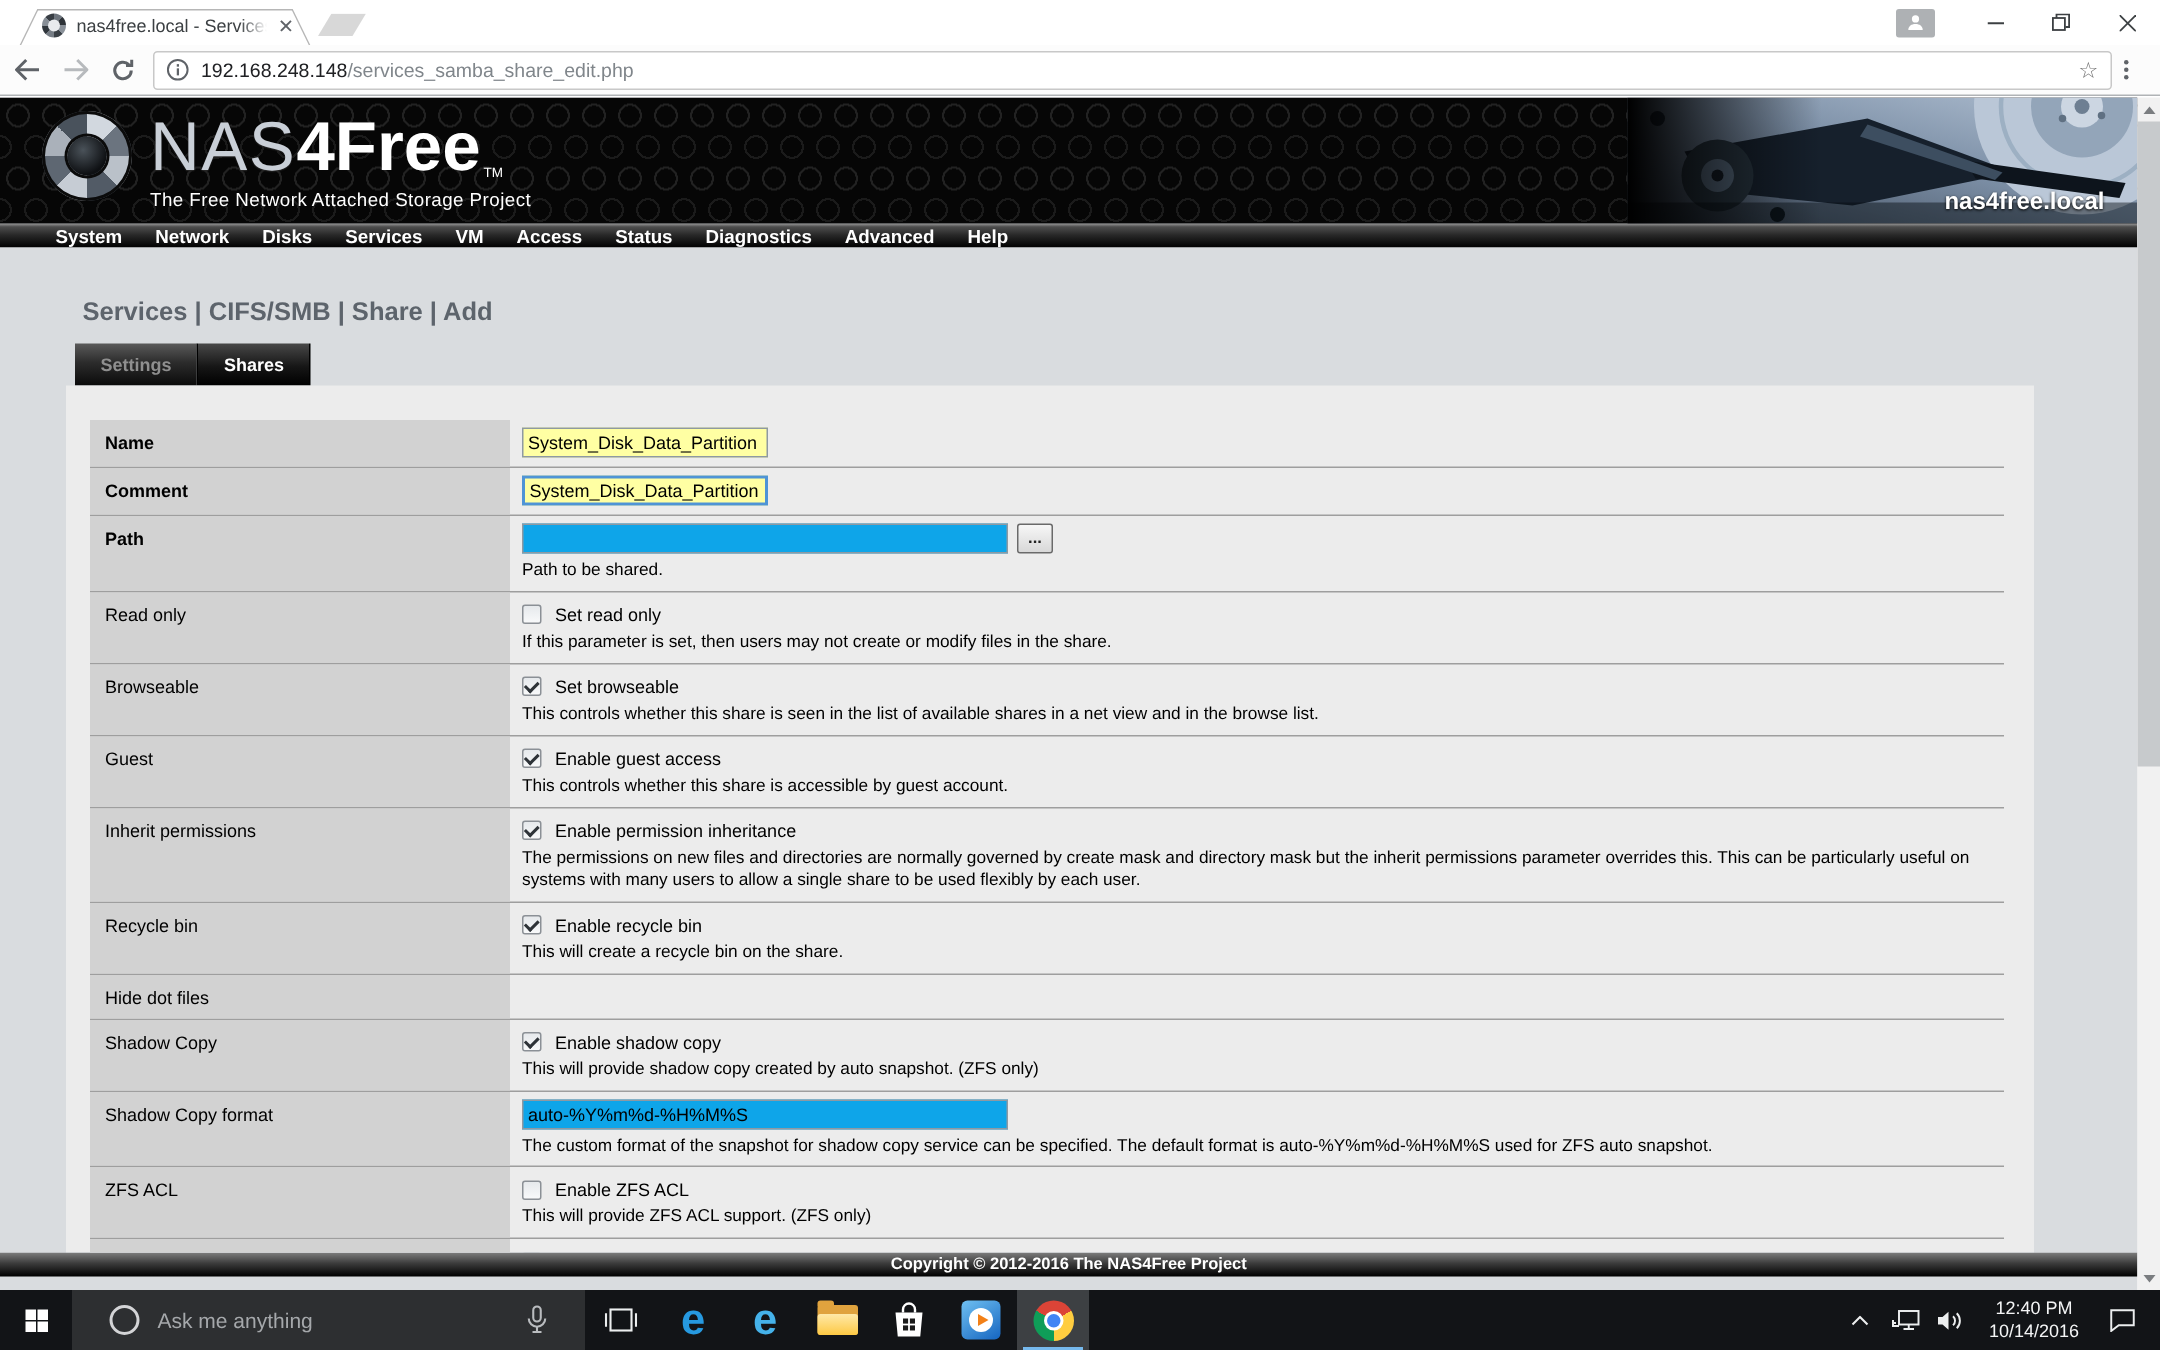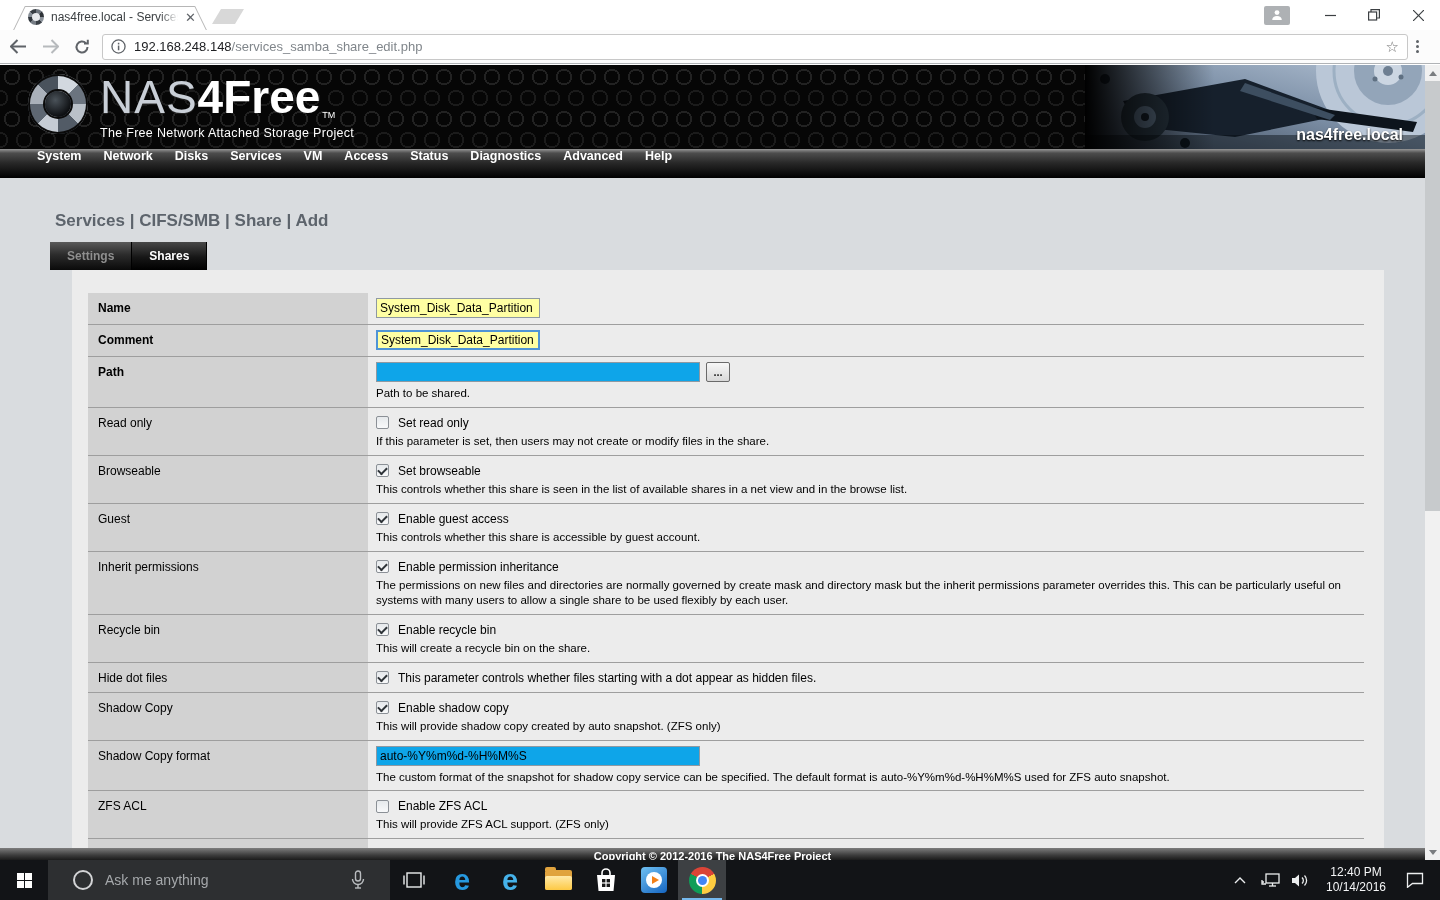--- a/index.html
+++ b/index.html
@@ -66,32 +66,32 @@
   .logo-line{display:flex;align-items:flex-end;line-height:1;}
   .logo-nas{font-size:46px;color:#c9cfd7;letter-spacing:1px;text-shadow:0 1px 1px #2a2a2a;}
   .logo-4free{font-size:46px;color:#fff;font-weight:bold;letter-spacing:0;}
   .logo-tm{font-size:9px;color:#fff;margin-top:3px;margin-left:2px;}
   .tagline{font-size:12.5px;color:#fff;margin-top:6px;letter-spacing:0.3px;}
   .hdd{position:absolute;right:0;top:0;width:340px;height:84px;}
   .hdd-fade{position:absolute;inset:0;background:linear-gradient(90deg,#000 0,rgba(0,0,0,0) 38%);}
   .hostname-badge{position:absolute;right:22px;bottom:5px;color:#fff;font-size:16px;font-weight:bold;text-shadow:0 1px 2px #000;}
 
   
-  .navbar{height:29px;display:flex;align-items:flex-start;padding-left:26px;
+  .navbar{height:16px;display:flex;align-items:flex-end;padding-left:26px;
      background:linear-gradient(180deg,#969696 0%,#4d4d4d 14%,#282828 48%,#000 100%);}
   .nav-item{color:#fff;font-size:12.5px;font-weight:bold;padding:0 11px;cursor:pointer;white-space:nowrap;}
 
   
   .page{position:relative;height:670px;background:#d9dcdf;overflow:hidden;}
   .page-title{position:absolute;left:55px;top:33px;font-size:17px;font-weight:bold;color:#5d646c;}
   .tabs{position:absolute;left:50px;top:64px;display:flex;}
   .ptab{height:28px;padding:0 17px;display:flex;align-items:center;font-size:12px;font-weight:bold;
         background:linear-gradient(180deg,#5a5a5a 0%,#2c2c2c 45%,#0a0a0a 100%);color:#8f8f8f;border-right:1px solid #000;cursor:pointer;}
   .ptab.active{color:#fff;background:linear-gradient(180deg,#484848 0%,#161616 55%,#000 100%);}
-  .form-panel{position:absolute;left:72px;top:92px;width:1312px;height:578px;background:#ececec;overflow:hidden;padding:23px 20px 0 16px;}
+  .form-panel{position:absolute;left:44px;top:92px;width:1312px;height:578px;background:#ececec;overflow:hidden;padding:23px 20px 0 16px;}
   .form-row{display:flex;border-bottom:1px solid #9e9e9e;min-height:44px;}
   .form-row.slim{min-height:32px;}
   .form-row.slimcb{min-height:30px;}
   .row-label{width:280px;flex:none;background:#d2d2d2;padding:8px 6px 0 10px;font-size:12px;color:#000;}
   .form-row.req .row-label{font-weight:bold;}
   .row-content{flex:1;padding:5px 10px 6px 8px;}
   .ti{font-family:"Liberation Sans",sans-serif;font-size:12px;height:20px;border:1px solid #8e99a2;background:#0ea5e9;padding:0 3px;color:#000;}
   .ti.yellow{background:#ffffa3;width:164px;}
   .ti.focusblue{border:2px solid #4f94d6;}
   .ti.wide{width:324px;}
@@ -352,26 +352,20 @@
               <div class="row-content">
                 <label class="cbline">
                   <input type="checkbox" class="cb" checked="" style="">
                   <span>Enable recycle bin</span>
                 </label>
                 <div class="helper">This will create a recycle bin on the share.</div>
               </div>
             </div>
             <div class="form-row slimcb">
               <div class="row-label">Hide dot files</div>
-              <div class="row-content">
-                <label class="cbline">
-                  <input type="checkbox" class="cb" checked="" style="">
-                  <span>This parameter controls whether files starting with a dot appear as hidden files.</span>
-                </label>
-              </div>
             </div>
             <div class="form-row">
               <div class="row-label">Shadow Copy</div>
               <div class="row-content">
                 <label class="cbline">
                   <input type="checkbox" class="cb" checked="" style="">
                   <span>Enable shadow copy</span>
                 </label>
                 <div class="helper">This will provide shadow copy created by auto snapshot. (ZFS only)</div>
               </div>

